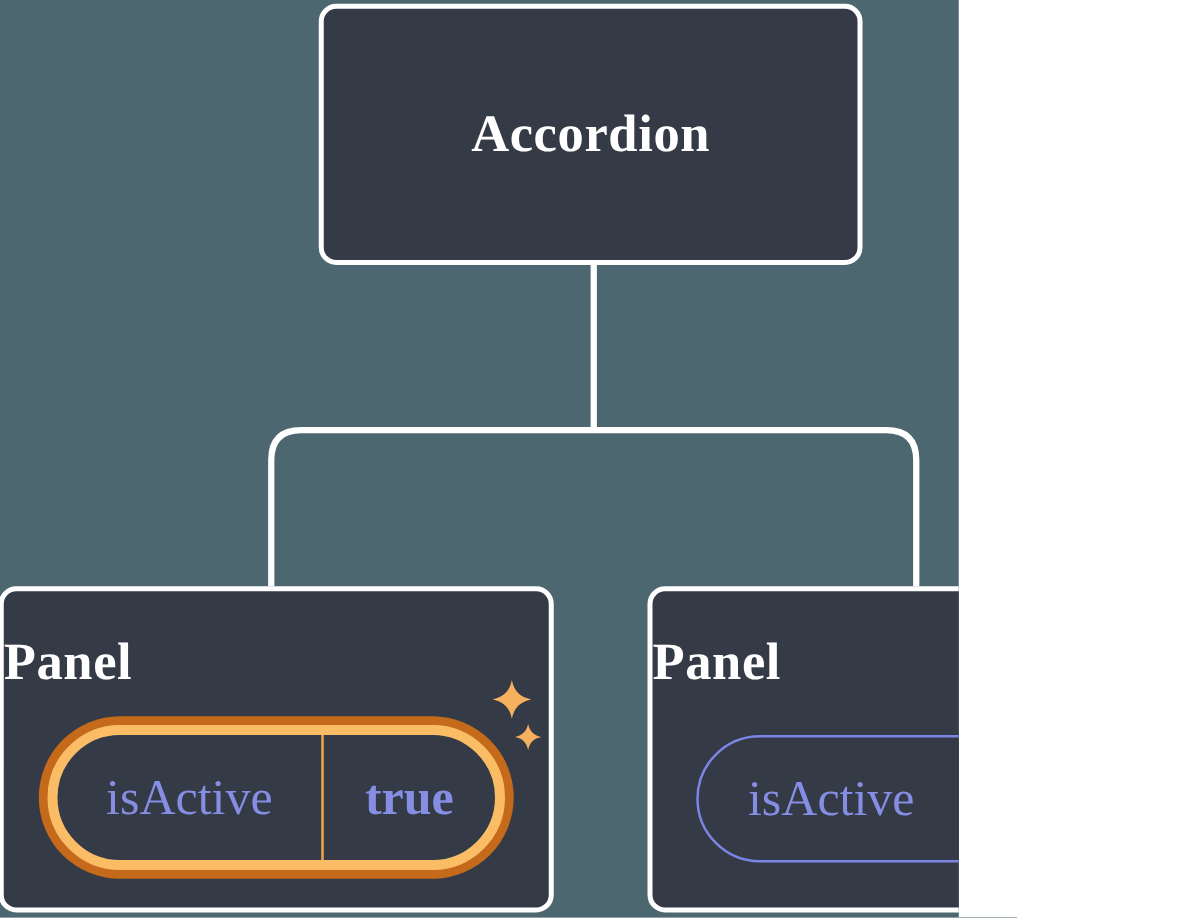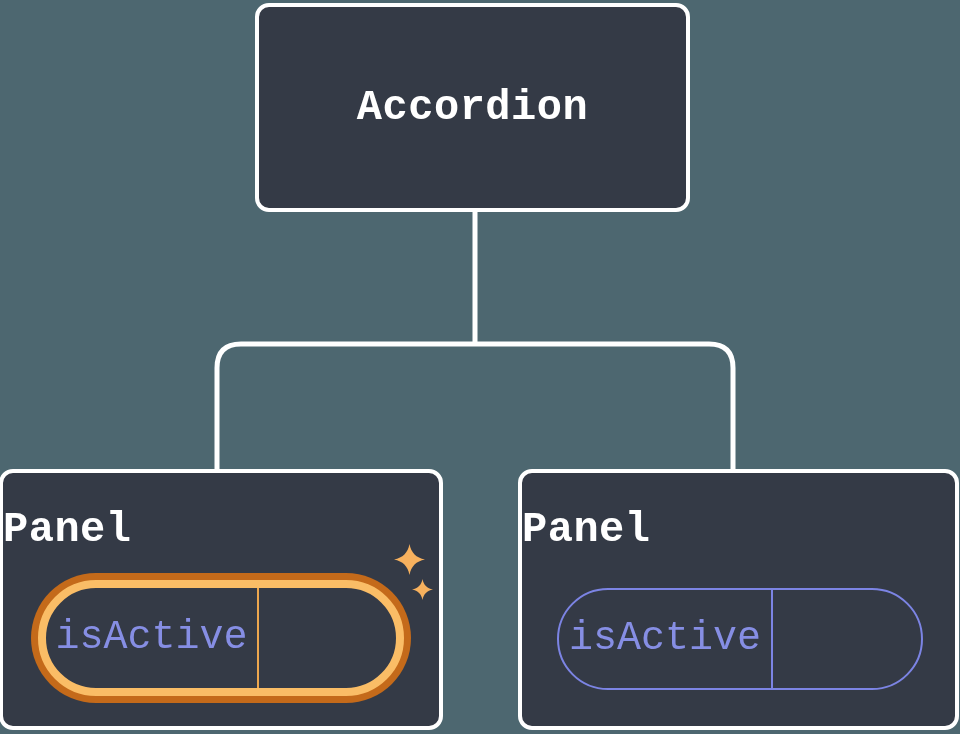--- a/index.html
+++ b/index.html
@@ -1,23 +1,23 @@
 <!DOCTYPE html>
 <html style="--bg: #4d6770; --node-fill: #343a46; --node-border: #ffffff; --connector: #ffffff; --title-text: #ffffff; --state-text: #868ee4; --pill-border: #7c84e4; --highlight-outer: #c46a1a; --highlight-inner: #fabd66; --highlight-divider: #eda74e; --sparkle: #f7b15e;"><head>
 <meta charset="utf-8">
 <style>
   html, body { margin: 0; padding: 0; }
 
   .stage {
     position: relative;
-    width: 960px;
+    width: 767px;
     height: 734px;
     background: var(--bg, #4d6770);
     overflow: hidden;
-    font-family: Liberation Mono, monospace;
+    font-family: Liberation Serif, serif;
   }
 
   .connector-svg {
     position: absolute;
     inset: 0;
     width: 960px;
     height: 734px;
     pointer-events: none;
   }
   .connector-path {
@@ -123,20 +123,23 @@
     <span class="node-title">Accordion</span>
   </div>
 
   <div class="node panel-left">
     <div class="panel-title node-title">Panel</div>
     <div class="pill pill-active">
       <div class="pill-cell cell-name-active">
         <span class="state-text">isActive</span>
       </div>
       <div class="pill-divider divider-active"></div>
+      <div class="pill-cell cell-value">
+        <span class="state-text state-value-bold">true</span>
+      </div>
     </div>
   </div>
 
   <div class="node panel-right">
     <div class="panel-title node-title">Panel</div>
     <div class="pill pill-inactive">
       <div class="pill-cell cell-name-inactive">
         <span class="state-text">isActive</span>
       </div>
       <div class="pill-divider divider-inactive"></div>

